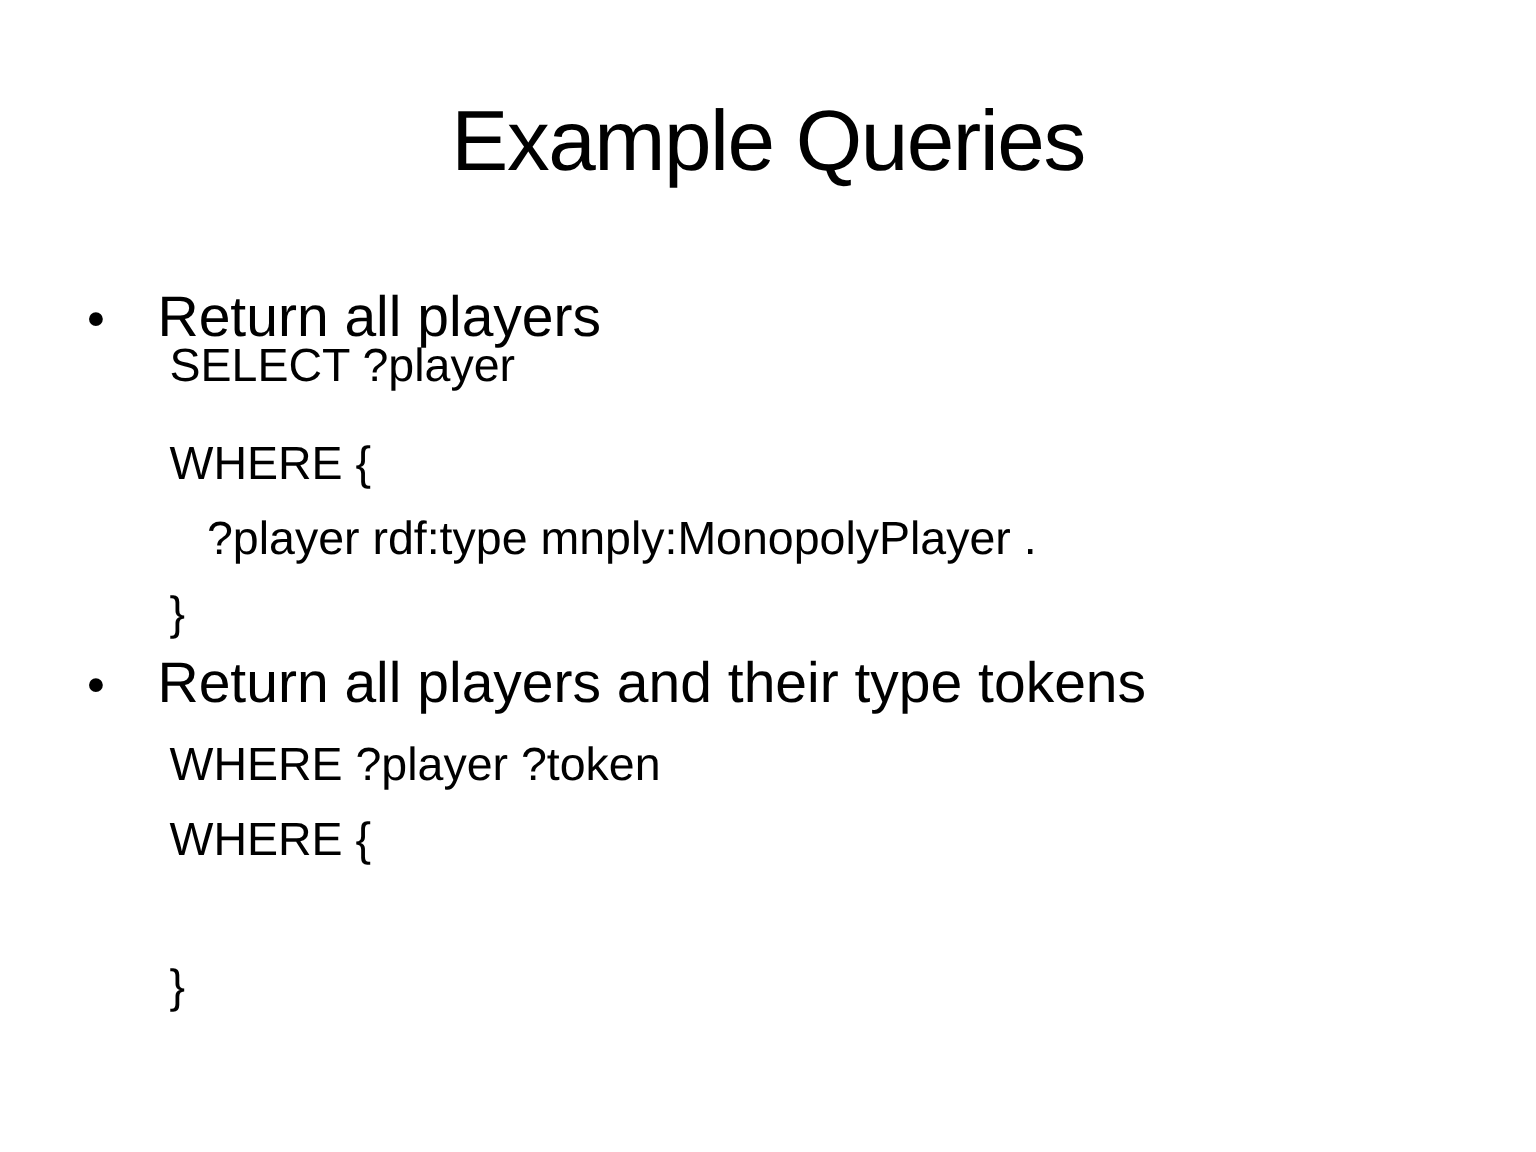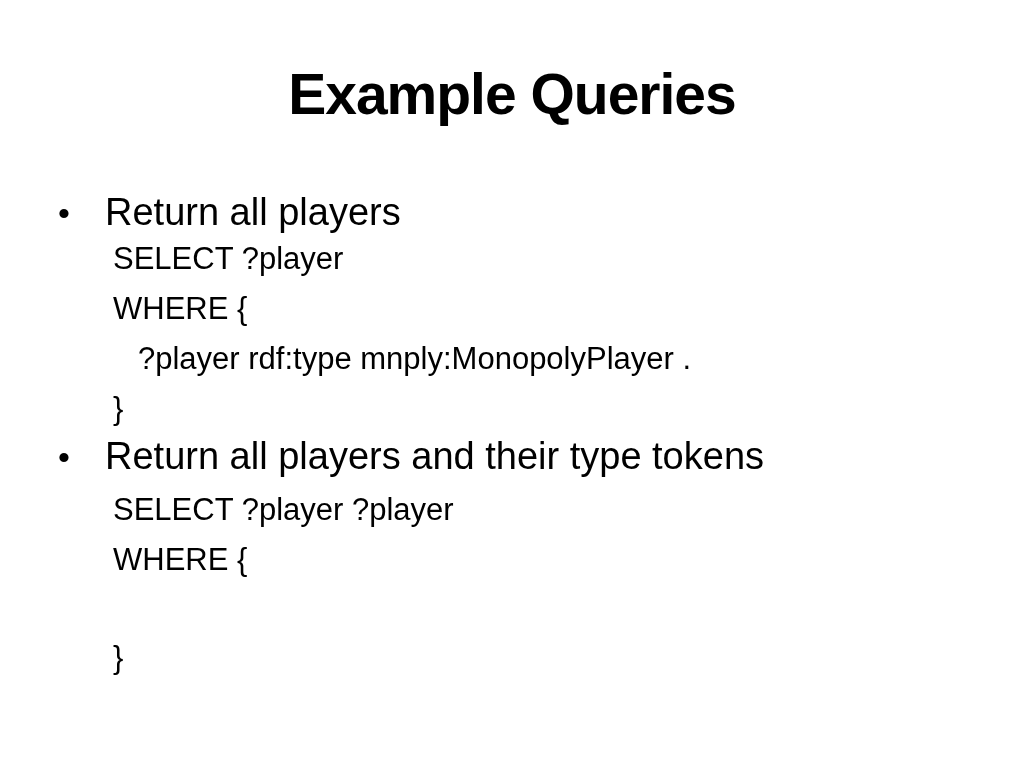--- a/index.html
+++ b/index.html
@@ -17,21 +17,21 @@
     color: #000000;
   }
   .title {
     position: absolute;
     top: 60px;
     left: 0;
     width: 1024px;
     margin: 0;
     text-align: center;
     font-size: 57px;
-    font-weight: 700;
+    font-weight: 400;
     line-height: 1.2;
     letter-spacing: -1px;
     color: #000000;
   }
   .line {
     position: absolute;
     white-space: pre;
     color: #000000;
   }
   .bullet-line {
@@ -58,33 +58,33 @@
 
 <div class="slide">
 
   <h1 class="title">Example Queries</h1>
 
   <div class="line bullet-line" style="top:186px">
     <span class="bullet-glyph">•</span>
     <span>Return all players</span>
   </div>
 
-  <div class="line code-line lvl2" style="top:234px">SELECT ?player</div>
+  <div class="line code-line lvl2" style="top:219px">SELECT ?player</div>
 
   <div class="line code-line lvl2" style="top:284px">WHERE {</div>
 
   <div class="line code-line lvl3" style="top:334px">?player rdf:type mnply:MonopolyPlayer .</div>
 
   <div class="line code-line lvl2" style="top:384px">}</div>
 
   <div class="line bullet-line" style="top:430px">
     <span class="bullet-glyph">•</span>
     <span>Return all players and their type tokens</span>
   </div>
 
-  <div class="line code-line lvl2" style="top:485px">SELECT ?player ?player</div>
+  <div class="line code-line lvl2" style="top:485px">WHERE ?player ?token</div>
 
   <div class="line code-line lvl2" style="top:535px">WHERE {</div>
 
 
   <div class="line code-line lvl2" style="top:633px">}</div>
 
 </div>
 
 </body></html>

